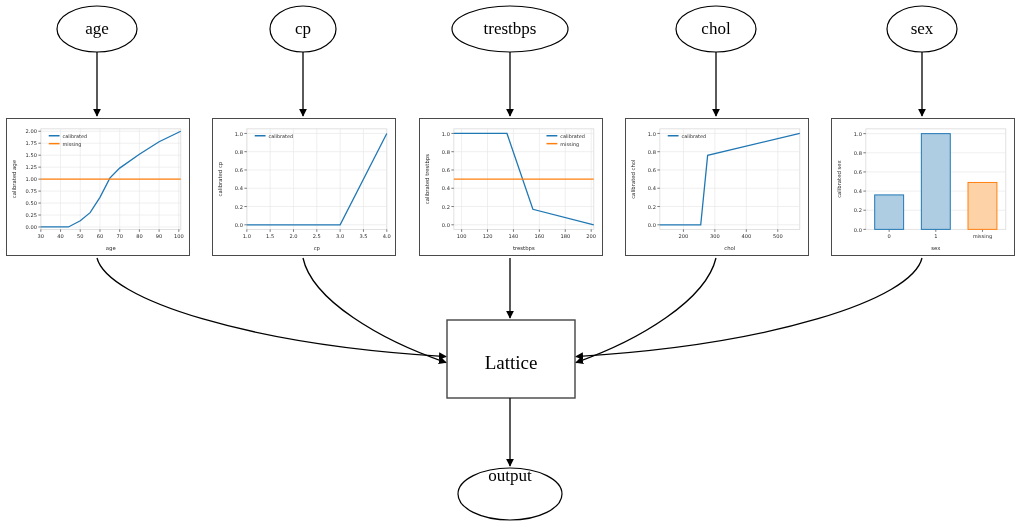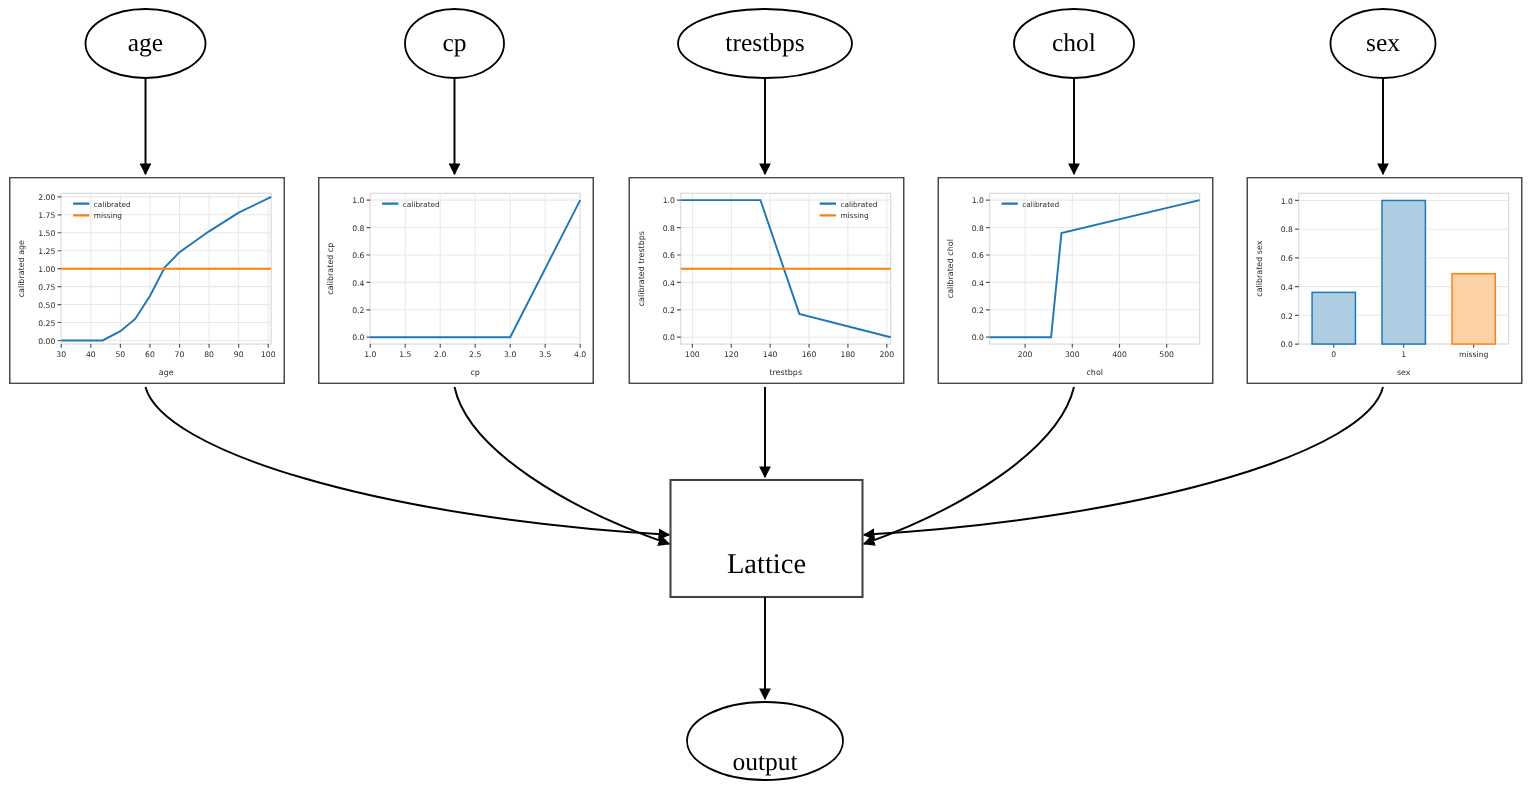--- a/index.html
+++ b/index.html
@@ -56,22 +56,22 @@
       <path d="M 922 258 C 912 300 770 345 576 356.56" marker-end="url(#arrow)"></path>
       <path d="M 510 398 L 510 466" marker-end="url(#arrow)"></path>
     </g>
 </svg>
 
 <div class="node-label ellipse-label" style="left:97px;top:29px;">age</div>
 <div class="node-label ellipse-label" style="left:303px;top:29px;">cp</div>
 <div class="node-label ellipse-label" style="left:510px;top:29px;">trestbps</div>
 <div class="node-label ellipse-label" style="left:716px;top:29px;">chol</div>
 <div class="node-label ellipse-label" style="left:922px;top:29px;">sex</div>
-<div class="node-label box-label" style="left:511px;top:377px;">Lattice</div>
-<div class="node-label ellipse-label" style="left:510px;top:508px;">output</div>
+<div class="node-label box-label" style="left:511px;top:363px;">Lattice</div>
+<div class="node-label ellipse-label" style="left:510px;top:476px;">output</div>
 
 <div class="panel" id="panel-age-plot" style="left: 6px; top: 118px; width: 184px; height: 138px;">
     <svg viewBox="0 0 184 138" class="plot-svg">
       <rect x="0" y="0" width="184" height="138" fill="#fff"></rect>
       <rect x="34" y="10" width="142" height="102" fill="#fff" stroke="#d9d9d9" stroke-width="0.8"></rect>
       <line x1="34" y1="109.57142857142857" x2="176" y2="109.57142857142857" stroke="#e8e8e8" stroke-width="0.7"></line>
       <line x1="34" y1="97.42857142857143" x2="176" y2="97.42857142857143" stroke="#e8e8e8" stroke-width="0.7"></line>
       <line x1="34" y1="85.28571428571428" x2="176" y2="85.28571428571428" stroke="#e8e8e8" stroke-width="0.7"></line>
       <line x1="34" y1="73.14285714285714" x2="176" y2="73.14285714285714" stroke="#e8e8e8" stroke-width="0.7"></line>
       <line x1="34" y1="60.999999999999986" x2="176" y2="60.999999999999986" stroke="#e8e8e8" stroke-width="0.7"></line>

